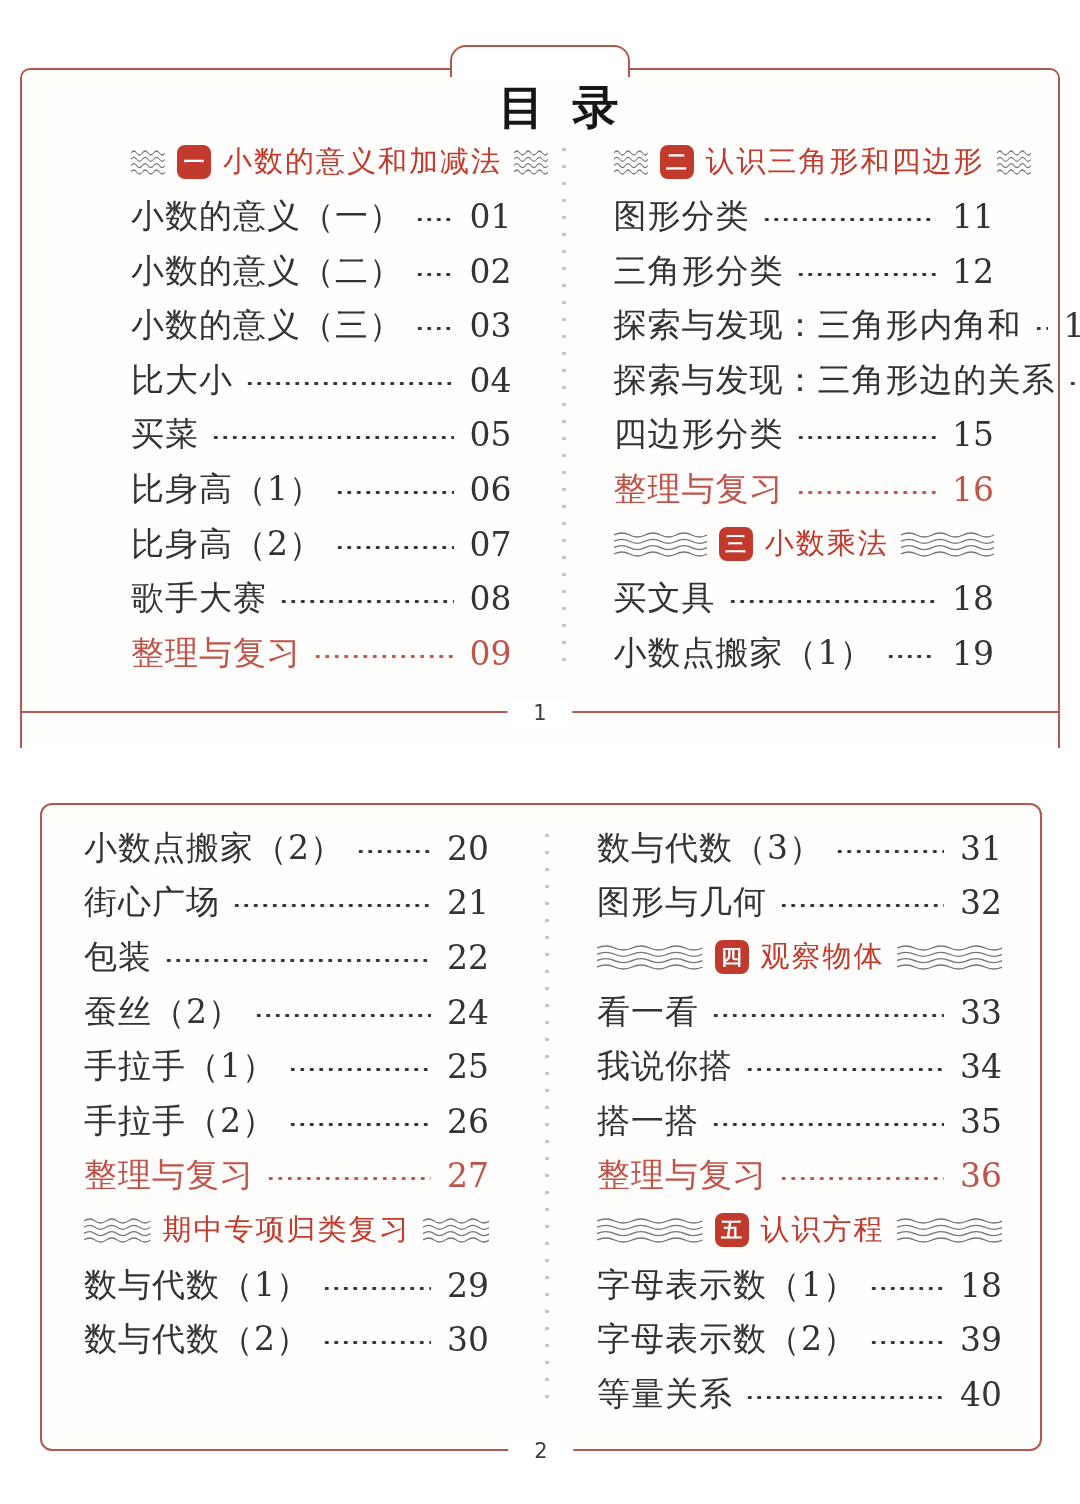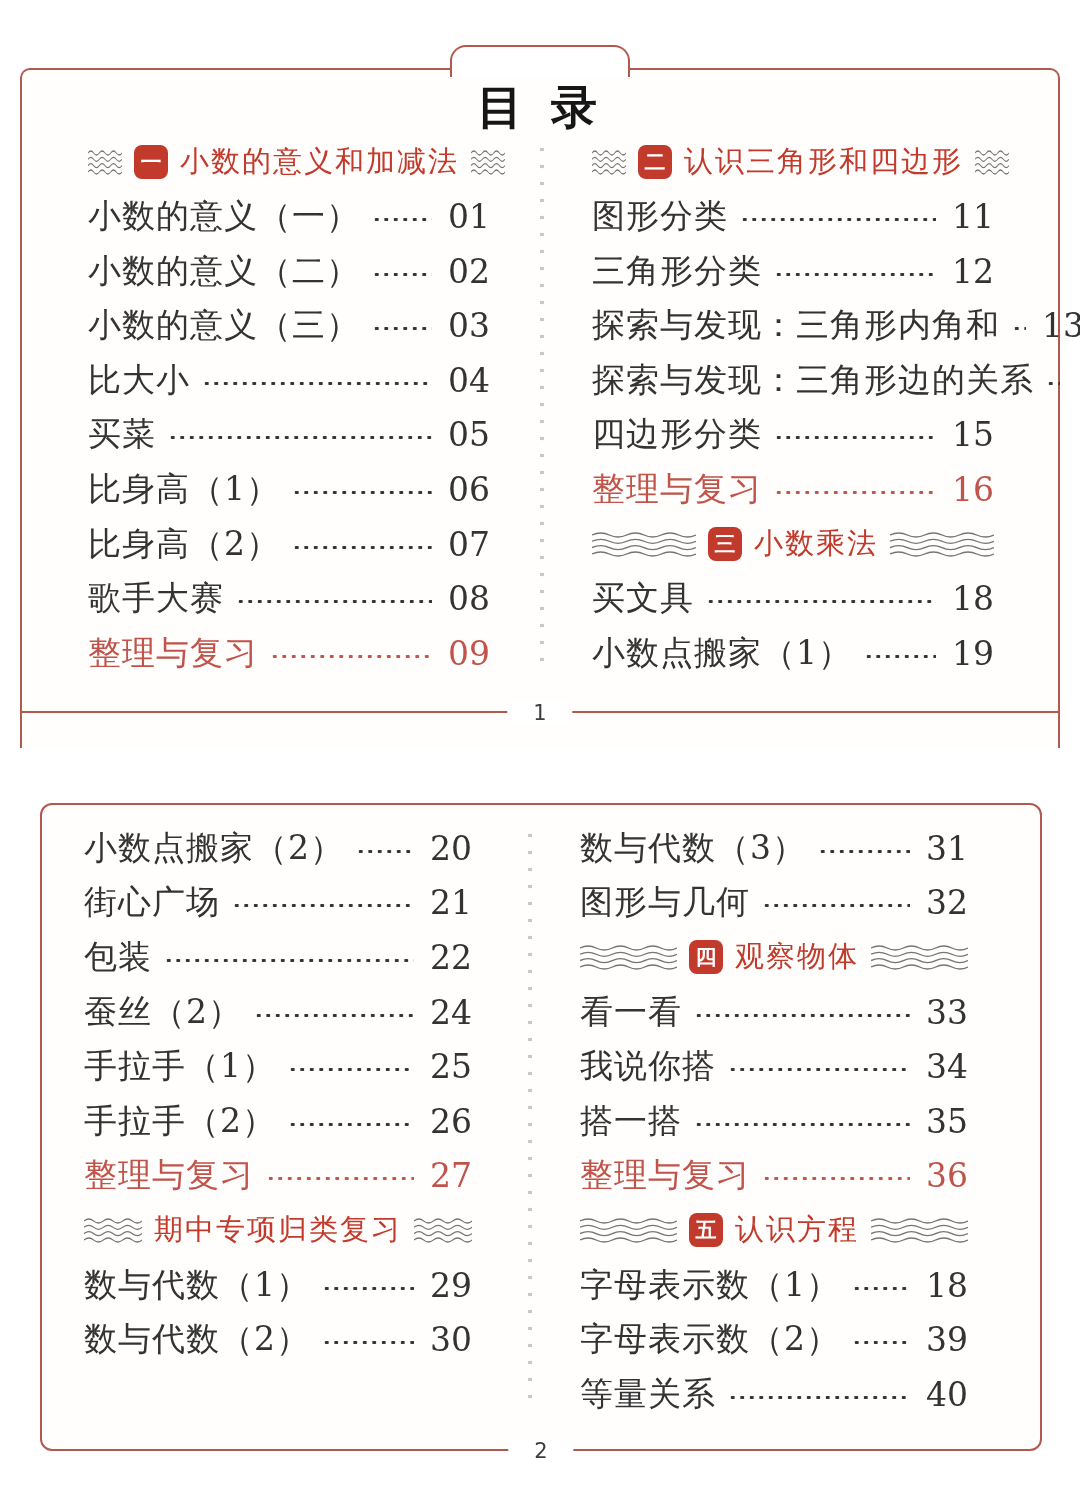--- a/index.html
+++ b/index.html
@@ -11,39 +11,39 @@
   html,body{margin:0;padding:0;}
   body{
     width:1080px;height:1504px;position:relative;background:#ffffff;
     font-family:"DejaVu Serif","Liberation Serif",serif;
     overflow:hidden;
   }
   .card{
     position:absolute;box-sizing:border-box;background:#fffefd;
     border:2px solid var(--border);
   }
-  .page1{left:20px;top:68px;width:1040px;height:680px;border-bottom:none;border-radius:10px 10px 0 0;}
+  .page1{left:20px;top:68px;width:1040px;height:680px;border-bottom:none;border-radius:10px 10px 0 0;padding-left:43px;}
   .page2{left:40px;top:803px;width:1002px;height:648px;border-radius:12px;}
   .tab{
     position:absolute;left:50%;top:-25px;transform:translateX(-50%);
     width:180px;height:32px;background:#ffffff;box-sizing:border-box;
     border:2px solid var(--border);border-bottom:none;border-radius:16px 16px 0 0;
   }
   .title{
     position:relative;margin:12px 0 0;text-align:center;
     font-size:46px;line-height:1.1;font-weight:700;color:#161616;letter-spacing:6px;
   }
   .cols{display:flex;align-items:stretch;}
   .page1 .cols{margin-top:2px;}
   .page2 .cols{margin-top:16px;}
   .col{flex:1;display:flex;flex-direction:column;min-width:0;}
   .page1 .col.left{padding:0 50px 0 66px;}
   .page1 .col.right{padding:0 64px 0 48px;}
   .page2 .col.left{padding:0 56px 0 42px;}
-  .page2 .col.right{padding:0 72px 0 48px;}
+  .page2 .col.right{padding:0 38px 0 48px;}
   .divider{
     flex:0 0 4px;margin:6px 0 14px;
     background-image:radial-gradient(circle,#c8c8c8 1.8px,transparent 2.1px);
     background-size:4px 17px;background-repeat:repeat-y;background-position:center top;
   }
   .row{display:flex;align-items:center;height:54.6px;min-width:0;}
   .header{gap:12px;}
   .wave{flex:1 1 0;height:26px;min-width:34px;}
   .badge{
     flex:0 0 auto;width:34px;height:34px;border-radius:8px;background:var(--accent);

